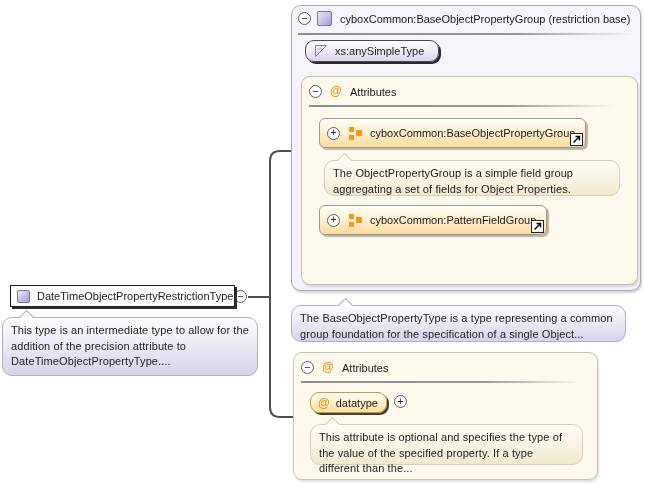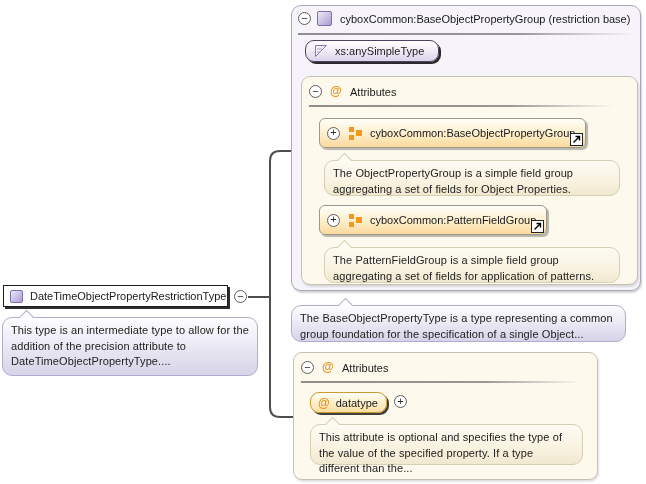--- a/index.html
+++ b/index.html
@@ -85,21 +85,21 @@
 </head>
 <body>
 
 <div id="canvas">
 
   <svg id="connectors" width="646" height="484">
     <path d="M248 297 H270" fill="none" stroke="#4f4f4f" stroke-width="2"></path>
     <path d="M293 151 H280 Q270 151 270 161 V407 Q270 417 280 417 H293" fill="none" stroke="#4f4f4f" stroke-width="2"></path>
   </svg>
 
-  <div class="abs type-box" style="left:3px;top:285px;width:225px;height:22px;">
+  <div class="abs type-box" style="left:10px;top:285px;width:225px;height:22px;">
     <span class="sq-icon"></span>
     <span>DateTimeObjectPropertyRestrictionType</span>
   </div>
   <div class="toggle" style="left:234px;top:290px;">−</div>
 
   <div class="bubble bubble-lav" style="left:2px;top:317px;width:256px;height:59px;">
     <div class="pointer" style="left:16px;"></div>
     <span>This type is an intermediate type to allow for the addition of the precision attribute to DateTimeObjectPropertyType....</span>
   </div>
 
@@ -149,24 +149,20 @@
           <rect x="8" y="4" width="6" height="6" fill="#f49819"></rect>
           <rect x="1" y="9" width="5" height="5" fill="#f49819"></rect>
         </svg>
         <span>cyboxCommon:PatternFieldGroup</span>
         <span class="link-icon">
           <svg width="9" height="9">
               <path d="M1.5 7.5 L7.5 1.5 M3.5 1.5 H7.5 V5.5" stroke="#000" stroke-width="1.4" fill="none"></path>
             </svg>
         </span>
       </div>
-      <div class="bubble bubble-cream" style="left:22px;top:170px;width:296px;height:36px;">
-        <div class="pointer" style="left:12px;"></div>
-        <span>The PatternFieldGroup is a simple field group aggregating a set of fields for application of patterns.</span>
-      </div>
     </div>
   </div>
 
   <div class="bubble bubble-lav" style="left:291px;top:305px;width:335px;height:37px;">
     <div class="pointer" style="left:46px;"></div>
     <span>The BaseObjectPropertyType is a type representing a common group foundation for the specification of a single Object...</span>
   </div>
 
   <div class="abs panel-cream" style="left:293px;top:352px;width:305px;height:128px;">
     <div class="toggle" style="left:7px;top:8px;">−</div>

